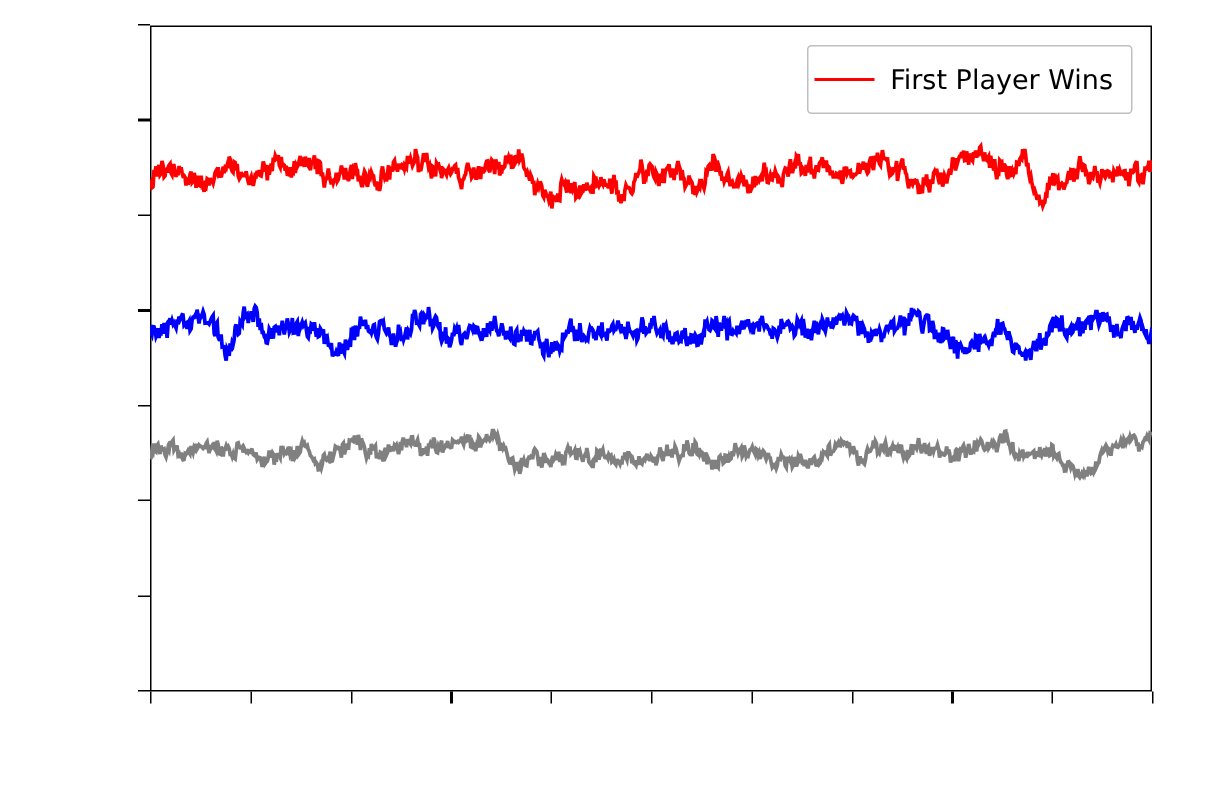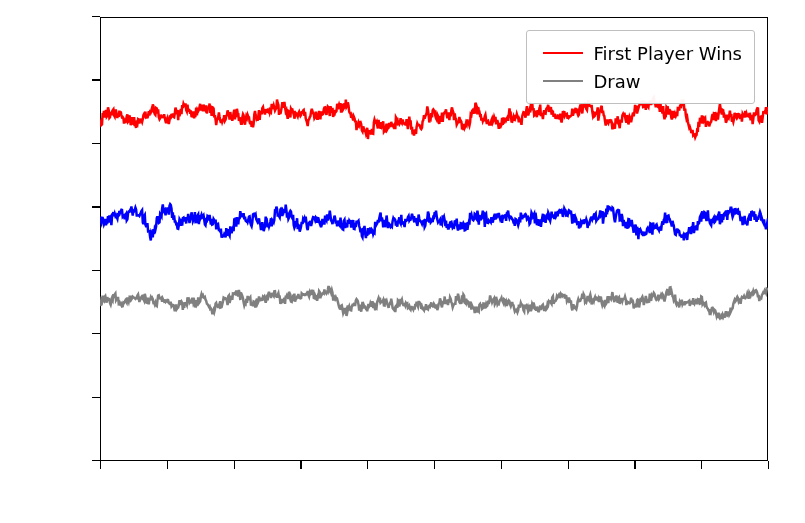--- a/index.html
+++ b/index.html
@@ -62,21 +62,21 @@
     height: 444px;
   }
   
   .legend {
     position: absolute;
     top: 30px;
     right: 50px;
     border: 1px solid #bfbfbf;
     border-radius: 3px;
     background: rgba(255,255,255,0.95);
-    padding: 8px 12px 8px 16px;
+    padding: 8px 12px 8px 4px;
     box-sizing: border-box;
   }
   .legend-row {
     display: flex;
     align-items: center;
     gap: 10px;
     height: 28px;
   }
   .legend-swatch {
     width: 40px;
@@ -111,24 +111,20 @@
     <polyline id="line-red" fill="none" stroke="#ff0000" stroke-width="2.5" points="0.0,107.3 0.7,105.3 1.3,108.1 2.0,107.5 2.7,96.2 3.3,98.3 4.0,93.9 4.7,100.7 5.3,95.5 6.0,93.0 6.7,99.6 7.3,98.7 8.0,90.3 8.7,93.2 9.4,101.0 10.0,100.3 10.7,94.9 11.4,98.2 12.0,94.7 12.7,93.2 13.4,92.3 14.0,98.3 14.7,99.6 15.4,93.4 16.0,93.4 16.7,97.2 17.4,101.0 18.0,96.7 18.7,99.9 19.4,93.6 20.0,97.7 20.7,94.5 21.4,98.1 22.0,100.4 22.7,100.1 23.4,101.2 24.0,106.7 24.7,101.4 25.4,106.0 26.1,103.4 26.7,99.2 27.4,97.4 28.1,104.7 28.7,103.9 29.4,98.3 30.1,101.1 30.7,108.2 31.4,103.9 32.1,100.2 32.7,106.6 33.4,107.0 34.1,100.1 34.7,108.0 35.4,108.0 36.1,110.9 36.7,106.2 37.4,107.3 38.1,102.2 38.7,102.6 39.4,106.6 40.1,101.7 40.7,103.6 41.4,103.3 42.1,105.1 42.8,102.1 43.4,98.1 44.1,96.8 44.8,98.4 45.4,94.5 46.1,101.5 46.8,97.8 47.4,101.2 48.1,98.4 48.8,94.1 49.4,98.5 50.1,94.7 50.8,95.4 51.4,93.2 52.1,95.1 52.8,87.4 53.4,88.9 54.1,95.0 54.8,97.2 55.4,97.9 56.1,90.9 56.8,91.4 57.4,96.5 58.1,92.3 58.8,100.3 59.5,102.3 60.1,101.2 60.8,97.7 61.5,100.0 62.1,100.1 62.8,99.7 63.5,100.1 64.1,97.2 64.8,101.1 65.5,104.3 66.1,106.2 66.8,102.3 67.5,100.6 68.1,103.4 68.8,107.0 69.5,103.4 70.1,99.9 70.8,100.4 71.5,96.9 72.1,100.2 72.8,96.4 73.5,100.0 74.1,100.3 74.8,96.5 75.5,90.6 76.2,93.1 76.8,97.4 77.5,93.0 78.2,103.2 78.8,93.2 79.5,99.4 80.2,95.5 80.8,92.0 81.5,97.1 82.2,88.1 82.8,91.0 83.5,86.8 84.2,88.5 84.8,89.0 85.5,86.4 86.2,93.2 86.8,94.5 87.5,87.6 88.2,94.6 88.8,92.6 89.5,93.2 90.2,96.8 90.8,93.4 91.5,99.2 92.2,99.4 92.9,98.6 93.5,94.5 94.2,101.3 94.9,97.5 95.5,98.0 96.2,90.5 96.9,98.4 97.5,92.9 98.2,94.2 98.9,92.8 99.5,89.9 100.2,86.9 100.9,93.6 101.5,90.6 102.2,88.0 102.9,94.3 103.5,87.5 104.2,90.9 104.9,92.8 105.5,93.7 106.2,88.3 106.9,96.5 107.5,92.1 108.2,90.9 108.9,90.4 109.6,86.5 110.2,95.8 110.9,90.9 111.6,99.0 112.2,90.2 112.9,90.5 113.6,91.4 114.2,100.4 114.9,98.1 115.6,102.7 116.2,108.0 116.9,102.9 117.6,102.3 118.2,100.2 118.9,95.4 119.6,100.0 120.2,103.3 120.9,105.9 121.6,102.5 122.2,105.0 122.9,102.9 123.6,103.0 124.2,98.1 124.9,103.8 125.6,102.6 126.3,98.7 126.9,98.3 127.6,93.4 128.3,96.3 128.9,97.5 129.6,102.6 130.3,95.0 130.9,99.1 131.6,99.8 132.3,103.7 132.9,100.6 133.6,95.9 134.3,92.9 134.9,102.3 135.6,95.6 136.3,96.9 136.9,91.8 137.6,95.6 138.3,96.6 138.9,103.9 139.6,100.2 140.3,103.4 140.9,101.5 141.6,107.9 142.3,100.4 143.0,97.2 143.6,98.4 144.3,105.4 145.0,107.5 145.6,103.3 146.3,99.2 147.0,100.9 147.6,97.8 148.3,99.7 149.0,100.2 149.6,104.8 150.3,107.2 151.0,104.0 151.6,109.8 152.3,104.4 153.0,110.3 153.6,107.2 154.3,97.4 155.0,94.0 155.6,98.1 156.3,101.1 157.0,98.9 157.6,103.9 158.3,99.4 159.0,93.2 159.7,102.8 160.3,95.7 161.0,95.2 161.7,97.4 162.3,91.1 163.0,90.0 163.7,94.5 164.3,94.0 165.0,97.5 165.7,92.1 166.3,94.7 167.0,94.8 167.7,93.4 168.3,94.4 169.0,93.0 169.7,95.8 170.3,93.7 171.0,94.8 171.7,86.9 172.3,91.3 173.0,91.0 173.7,88.4 174.3,90.6 175.0,93.5 175.7,92.0 176.4,90.8 177.0,82.5 177.7,85.9 178.4,87.9 179.0,97.8 179.7,93.4 180.4,97.1 181.0,94.2 181.7,90.1 182.4,85.1 183.0,88.2 183.7,90.8 184.4,84.9 185.0,90.2 185.7,94.6 186.4,93.1 187.0,97.2 187.7,101.9 188.4,94.0 189.0,94.5 189.7,97.8 190.4,100.5 191.0,91.7 191.7,93.0 192.4,92.6 193.1,95.2 193.7,93.8 194.4,101.7 195.1,98.3 195.7,95.9 196.4,96.7 197.1,98.3 197.7,99.6 198.4,96.2 199.1,94.8 199.7,97.1 200.4,99.0 201.1,97.9 201.7,95.4 202.4,95.5 203.1,93.5 203.7,93.0 204.4,98.8 205.1,94.9 205.7,101.3 206.4,103.5 207.1,105.9 207.7,109.1 208.4,103.0 209.1,102.4 209.8,100.1 210.4,99.2 211.1,94.4 211.8,91.7 212.4,94.2 213.1,96.2 213.8,97.4 214.4,101.4 215.1,100.2 215.8,94.7 216.4,99.7 217.1,101.7 217.8,101.7 218.4,97.1 219.1,93.9 219.8,97.1 220.4,102.4 221.1,94.3 221.8,97.3 222.4,97.5 223.1,96.8 223.8,92.4 224.4,90.5 225.1,90.3 225.8,96.0 226.5,97.9 227.1,93.1 227.8,89.6 228.5,90.5 229.1,93.8 229.8,99.0 230.5,89.2 231.1,92.5 231.8,95.7 232.5,90.9 233.1,99.9 233.8,97.8 234.5,97.7 235.1,93.0 235.8,95.0 236.5,94.1 237.1,87.8 237.8,87.7 238.5,89.5 239.1,87.5 239.8,89.6 240.5,86.0 241.1,95.6 241.8,88.3 242.5,88.0 243.2,92.2 243.8,91.1 244.5,86.3 245.2,91.6 245.8,82.6 246.5,89.7 247.2,88.3 247.8,85.4 248.5,88.5 249.2,94.7 249.8,95.9 250.5,96.5 251.2,100.8 251.8,98.5 252.5,100.8 253.2,103.4 253.8,99.6 254.5,101.3 255.2,105.4 255.8,103.5 256.5,113.1 257.2,107.8 257.8,108.6 258.5,105.6 259.2,107.8 259.9,105.0 260.5,104.9 261.2,107.2 261.9,113.4 262.5,114.5 263.2,109.5 263.9,111.7 264.5,113.6 265.2,113.7 265.9,116.6 266.5,114.5 267.2,110.8 267.9,122.0 268.5,116.7 269.2,114.8 269.9,115.6 270.5,113.3 271.2,117.6 271.9,112.0 272.5,116.6 273.2,116.8 273.9,105.2 274.5,102.6 275.2,104.8 275.9,105.8 276.6,104.6 277.2,108.5 277.9,111.4 278.6,102.8 279.2,109.6 279.9,105.9 280.6,111.8 281.2,105.1 281.9,108.6 282.6,106.4 283.2,104.4 283.9,114.9 284.6,113.9 285.2,114.2 285.9,109.8 286.6,106.7 287.2,112.5 287.9,111.2 288.6,110.7 289.2,105.8 289.9,109.2 290.6,109.1 291.2,104.9 291.9,107.3 292.6,108.3 293.3,109.7 293.9,108.1 294.6,107.1 295.3,112.2 295.9,100.4 296.6,101.7 297.3,101.7 297.9,106.4 298.6,105.6 299.3,107.2 299.9,106.0 300.6,101.1 301.3,105.0 301.9,106.1 302.6,102.6 303.3,105.2 303.9,106.4 304.6,106.4 305.3,107.6 305.9,107.6 306.6,102.1 307.3,107.9 307.9,112.1 308.6,105.9 309.3,99.7 310.0,105.8 310.6,103.3 311.3,112.7 312.0,109.9 312.6,117.4 313.3,112.6 314.0,118.5 314.6,115.2 315.3,112.6 316.0,117.0 316.6,109.9 317.3,106.4 318.0,108.0 318.6,107.9 319.3,108.0 320.0,109.2 320.6,111.3 321.3,112.1 322.0,110.7 322.6,104.4 323.3,103.0 324.0,98.3 324.6,101.5 325.3,99.3 326.0,97.8 326.7,95.6 327.3,89.4 328.0,93.2 328.7,98.7 329.3,105.5 330.0,100.1 330.7,101.3 331.3,96.2 332.0,100.3 332.7,93.1 333.3,92.3 334.0,93.2 334.7,94.0 335.3,98.7 336.0,101.2 336.7,102.6 337.3,97.4 338.0,99.0 338.7,101.6 339.3,107.0 340.0,100.0 340.7,99.7 341.3,104.9 342.0,95.5 342.7,105.0 343.4,97.8 344.0,96.2 344.7,95.1 345.4,94.2 346.0,92.5 346.7,97.8 347.4,101.2 348.0,97.2 348.7,95.4 349.4,103.1 350.0,95.9 350.7,99.3 351.4,93.0 352.0,90.4 352.7,93.7 353.4,95.5 354.0,103.2 354.7,96.4 355.4,101.1 356.0,101.9 356.7,107.8 357.4,106.4 358.0,105.3 358.7,104.6 359.4,100.0 360.1,104.2 360.7,103.6 361.4,104.9 362.1,112.4 362.7,110.3 363.4,112.8 364.1,106.9 364.7,110.9 365.4,109.3 366.1,105.9 366.7,107.4 367.4,102.4 368.1,106.6 368.7,106.6 369.4,108.7 370.1,105.3 370.7,97.4 371.4,98.3 372.1,93.8 372.7,93.1 373.4,96.8 374.1,93.7 374.7,96.7 375.4,85.8 376.1,87.4 376.8,89.9 377.4,97.5 378.1,90.1 378.8,92.6 379.4,94.5 380.1,98.6 380.8,98.4 381.4,103.5 382.1,101.0 382.8,104.2 383.4,102.6 384.1,102.9 384.8,99.0 385.4,97.6 386.1,102.4 386.8,107.1 387.4,104.3 388.1,103.8 388.8,106.4 389.4,108.4 390.1,105.0 390.8,108.5 391.4,103.2 392.1,101.4 392.8,104.9 393.5,102.7 394.1,99.9 394.8,102.1 395.5,99.9 396.1,107.3 396.8,103.8 397.5,103.9 398.1,106.5 398.8,111.8 399.5,106.0 400.1,111.2 400.8,109.1 401.5,107.8 402.1,100.8 402.8,107.9 403.5,100.3 404.1,106.5 404.8,102.3 405.5,102.0 406.1,103.3 406.8,101.4 407.5,100.1 408.1,103.9 408.8,97.8 409.5,91.4 410.2,98.1 410.8,97.3 411.5,104.5 412.2,104.7 412.8,102.3 413.5,99.8 414.2,102.7 414.8,103.0 415.5,99.5 416.2,99.9 416.8,96.9 417.5,99.1 418.2,100.6 418.8,105.3 419.5,102.1 420.2,103.5 420.8,104.5 421.5,107.8 422.2,99.5 422.8,97.2 423.5,95.1 424.2,95.4 424.8,97.2 425.5,100.7 426.2,93.8 426.9,89.2 427.5,93.7 428.2,98.4 428.9,95.7 429.5,93.2 430.2,95.3 430.9,87.0 431.5,87.9 432.2,85.8 432.9,93.4 433.5,91.2 434.2,98.6 434.9,97.9 435.5,95.6 436.2,96.6 436.9,100.2 437.5,93.0 438.2,97.9 438.9,94.2 439.5,95.8 440.2,87.5 440.9,99.2 441.5,96.9 442.2,97.2 442.9,102.0 443.6,96.0 444.2,93.2 444.9,96.4 445.6,96.6 446.2,92.1 446.9,90.9 447.6,90.1 448.2,87.9 448.9,95.0 449.6,91.3 450.2,92.0 450.9,90.0 451.6,97.7 452.2,93.9 452.9,94.6 453.6,99.8 454.2,98.0 454.9,97.9 455.6,101.9 456.2,99.2 456.9,101.9 457.6,98.7 458.2,99.1 458.9,98.7 459.6,102.5 460.3,96.7 460.9,102.9 461.6,105.5 462.3,101.2 462.9,94.2 463.6,96.6 464.3,94.1 464.9,98.6 465.6,97.1 466.3,97.1 466.9,96.8 467.6,101.9 468.3,98.3 468.9,100.6 469.6,99.7 470.3,99.5 470.9,98.8 471.6,98.2 472.3,91.6 472.9,98.8 473.6,96.2 474.3,93.9 474.9,94.2 475.6,90.8 476.3,96.2 477.0,91.6 477.6,96.7 478.3,98.5 479.0,97.5 479.6,91.0 480.3,88.4 481.0,88.3 481.6,93.3 482.3,96.4 483.0,89.8 483.6,86.9 484.3,90.4 485.0,84.9 485.6,89.3 486.3,92.1 487.0,93.2 487.6,88.2 488.3,83.1 489.0,87.7 489.6,88.8 490.3,88.8 491.0,89.6 491.6,88.0 492.3,94.7 493.0,99.0 493.7,97.2 494.3,99.3 495.0,98.6 495.7,94.6 496.3,96.4 497.0,95.6 497.7,90.4 498.3,103.6 499.0,98.9 499.7,94.2 500.3,93.3 501.0,90.5 501.7,88.8 502.3,96.1 503.0,93.8 503.7,98.3 504.3,99.1 505.0,104.1 505.7,108.5 506.3,105.6 507.0,102.5 507.7,105.2 508.3,106.2 509.0,103.5 509.7,103.3 510.4,105.9 511.0,102.5 511.7,105.7 512.4,112.3 513.0,107.6 513.7,108.9 514.4,110.9 515.0,110.8 515.7,101.3 516.4,106.4 517.0,104.1 517.7,99.3 518.4,106.7 519.0,107.3 519.7,111.2 520.4,103.7 521.0,103.7 521.7,105.6 522.4,98.4 523.0,97.2 523.7,99.5 524.4,95.6 525.0,99.5 525.7,103.0 526.4,105.8 527.1,98.1 527.7,100.5 528.4,107.4 529.1,104.4 529.7,99.8 530.4,101.5 531.1,105.3 531.7,102.0 532.4,98.3 533.1,95.6 533.7,99.4 534.4,95.1 535.1,87.9 535.7,91.4 536.4,89.2 537.1,96.7 537.7,88.5 538.4,91.3 539.1,88.8 539.7,87.2 540.4,87.2 541.1,84.4 541.7,88.4 542.4,83.4 543.1,90.1 543.8,89.9 544.4,84.0 545.1,87.3 545.8,92.8 546.4,85.4 547.1,87.7 547.8,89.3 548.4,90.2 549.1,84.4 549.8,88.1 550.4,83.4 551.1,88.1 551.8,83.5 552.4,87.2 553.1,81.4 553.8,80.5 554.4,85.2 555.1,86.0 555.8,90.4 556.4,84.6 557.1,89.0 557.8,89.7 558.4,88.4 559.1,87.2 559.8,94.9 560.5,86.8 561.1,92.5 561.8,92.7 562.5,96.6 563.1,89.1 563.8,97.9 564.5,102.4 565.1,98.8 565.8,99.0 566.5,90.0 567.1,90.8 567.8,90.6 568.5,97.5 569.1,93.1 569.8,93.0 570.5,94.1 571.1,99.6 571.8,102.4 572.5,99.4 573.1,93.8 573.8,100.0 574.5,99.7 575.1,96.9 575.8,99.0 576.5,97.1 577.2,99.1 577.8,91.1 578.5,91.3 579.2,93.7 579.8,89.3 580.5,88.0 581.2,88.9 581.8,82.5 582.5,89.1 583.2,82.3 583.8,86.8 584.5,93.9 585.2,91.6 585.8,98.1 586.5,101.9 587.2,100.2 587.8,104.2 588.5,107.7 589.2,110.7 589.8,109.7 590.5,112.0 591.2,115.2 591.8,115.3 592.5,112.8 593.2,118.3 593.9,117.5 594.5,117.4 595.2,120.3 595.9,118.5 596.5,118.0 597.2,112.7 597.9,113.1 598.5,104.9 599.2,109.8 599.9,101.9 600.5,102.0 601.2,106.3 601.9,98.4 602.5,106.7 603.2,98.9 603.9,103.8 604.5,102.7 605.2,101.5 605.9,109.8 606.5,106.8 607.2,105.9 607.9,105.1 608.5,105.8 609.2,109.3 609.9,107.0 610.6,105.2 611.2,104.7 611.9,99.8 612.6,97.1 613.2,103.1 613.9,96.2 614.6,96.5 615.2,96.3 615.9,104.1 616.6,99.6 617.2,95.5 617.9,102.6 618.6,96.8 619.2,91.9 619.9,87.2 620.6,91.3 621.2,95.0 621.9,97.5 622.6,92.9 623.2,93.3 623.9,100.6 624.6,98.3 625.2,99.9 625.9,105.7 626.6,103.9 627.3,97.7 627.9,100.7 628.6,101.5 629.3,98.2 629.9,93.7 630.6,99.3 631.3,97.1 631.9,104.7 632.6,102.9 633.3,105.1 633.9,102.3 634.6,95.8 635.3,98.3 635.9,99.5 636.6,96.3 637.3,100.4 637.9,99.2 638.6,97.1 639.3,97.4 639.9,100.7 640.6,100.4 641.3,99.2 641.9,104.6 642.6,96.9 643.3,98.4 644.0,98.3 644.6,100.5 645.3,93.9 646.0,99.9 646.6,96.7 647.3,98.8 648.0,98.4 648.6,99.1 649.3,96.9 650.0,96.8 650.6,103.3 651.3,99.6 652.0,98.1 652.6,107.1 653.3,102.0 654.0,95.5 654.6,97.5 655.3,97.9 656.0,97.0 656.6,92.8 657.3,91.3 658.0,91.5 658.6,103.4 659.3,104.6 660.0,100.2 660.7,99.7 661.3,101.8 662.0,105.8 662.7,100.3 663.3,95.3 664.0,95.5 664.7,94.5 665.3,95.2 666.0,90.1 666.7,97.5 667.3,90.1 668.0,93.2"></polyline>
     <polyline id="line-blue" fill="none" stroke="#0000ff" stroke-width="2.5" points="0.0,199.8 0.7,204.5 1.3,206.0 2.0,200.8 2.7,200.9 3.3,203.0 4.0,207.3 4.7,205.5 5.3,201.8 6.0,208.3 6.7,205.1 7.3,205.3 8.0,199.2 8.7,205.5 9.4,198.3 10.0,201.1 10.7,199.9 11.4,208.2 12.0,199.8 12.7,197.6 13.4,195.2 14.0,199.3 14.7,196.7 15.4,199.2 16.0,198.2 16.7,200.0 17.4,201.7 18.0,197.5 18.7,197.8 19.4,194.1 20.0,196.0 20.7,194.3 21.4,192.8 22.0,193.0 22.7,199.8 23.4,199.0 24.0,198.5 24.7,202.2 25.4,198.2 26.1,196.9 26.7,203.4 27.4,202.3 28.1,195.9 28.7,194.5 29.4,194.6 30.1,193.2 30.7,195.2 31.4,189.4 32.1,194.1 32.7,198.7 33.4,193.7 34.1,194.2 34.7,192.9 35.4,190.6 36.1,192.6 36.7,198.4 37.4,198.3 38.1,198.4 38.7,198.2 39.4,199.0 40.1,197.3 40.7,195.9 41.4,194.2 42.1,193.2 42.8,205.4 43.4,207.1 44.1,199.1 44.8,197.9 45.4,207.7 46.1,209.4 46.8,209.5 47.4,206.0 48.1,214.1 48.8,213.8 49.4,214.1 50.1,220.1 50.8,223.4 51.4,215.5 52.1,217.0 52.8,220.3 53.4,212.0 54.1,217.2 54.8,211.5 55.4,212.8 56.1,209.5 56.8,201.0 57.4,199.3 58.1,203.5 58.8,205.9 59.5,205.3 60.1,197.2 60.8,198.4 61.5,199.6 62.1,191.6 62.8,187.4 63.5,193.9 64.1,192.9 64.8,192.3 65.5,198.3 66.1,195.0 66.8,194.2 67.5,190.6 68.1,192.6 68.8,197.6 69.5,188.7 70.1,187.2 70.8,188.1 71.5,191.7 72.1,200.9 72.8,195.3 73.5,203.0 74.1,198.3 74.8,204.6 75.5,204.6 76.2,207.2 76.8,207.0 77.5,211.6 78.2,211.8 78.8,208.6 79.5,202.2 80.2,203.5 80.8,208.9 81.5,201.8 82.2,208.7 82.8,201.2 83.5,200.7 84.2,204.5 84.8,202.3 85.5,200.1 86.2,206.5 86.8,200.4 87.5,202.2 88.2,196.8 88.8,201.3 89.5,206.0 90.2,202.2 90.8,201.3 91.5,195.3 92.2,198.9 92.9,204.4 93.5,203.0 94.2,202.4 94.9,195.0 95.5,204.7 96.2,204.3 96.9,205.9 97.5,198.6 98.2,197.4 98.9,207.1 99.5,198.1 100.2,201.6 100.9,199.4 101.5,197.7 102.2,200.1 102.9,199.0 103.5,198.2 104.2,202.5 104.9,207.4 105.5,208.2 106.2,202.9 106.9,203.5 107.5,199.0 108.2,199.6 108.9,203.5 109.6,197.8 110.2,202.9 110.9,207.5 111.6,201.8 112.2,207.5 112.9,207.1 113.6,202.0 114.2,203.0 114.9,204.6 115.6,202.6 116.2,212.3 116.9,205.8 117.6,209.1 118.2,208.1 118.9,213.1 119.6,213.2 120.2,214.3 120.9,211.7 121.6,220.6 122.2,218.6 122.9,219.4 123.6,219.1 124.2,217.2 124.9,218.6 125.6,220.3 126.3,211.2 126.9,218.8 127.6,215.5 128.3,212.2 128.9,217.1 129.6,218.6 130.3,209.4 130.9,212.2 131.6,216.2 132.3,212.5 132.9,210.9 133.6,214.3 134.3,201.4 134.9,203.8 135.6,200.7 136.3,209.7 136.9,200.1 137.6,204.3 138.3,207.3 138.9,200.4 139.6,202.2 140.3,194.1 140.9,197.6 141.6,200.2 142.3,196.6 143.0,199.7 143.6,196.2 144.3,202.4 145.0,199.6 145.6,203.7 146.3,204.3 147.0,203.8 147.6,205.2 148.3,202.5 149.0,199.7 149.6,199.4 150.3,205.4 151.0,208.0 151.6,209.2 152.3,205.3 153.0,197.4 153.6,196.9 154.3,196.7 155.0,198.4 155.6,197.4 156.3,202.5 157.0,204.0 157.6,205.2 158.3,203.8 159.0,201.3 159.7,206.6 160.3,207.7 161.0,213.0 161.7,209.2 162.3,205.3 163.0,209.5 163.7,214.1 164.3,211.6 165.0,209.4 165.7,199.5 166.3,206.4 167.0,204.8 167.7,210.4 168.3,206.9 169.0,209.7 169.7,207.4 170.3,205.0 171.0,201.3 171.7,209.3 172.3,203.1 173.0,204.1 173.7,205.4 174.3,203.0 175.0,193.7 175.7,193.9 176.4,189.7 177.0,191.8 177.7,198.3 178.4,198.1 179.0,199.1 179.7,200.4 180.4,192.5 181.0,191.7 181.7,193.0 182.4,199.2 183.0,193.5 183.7,194.7 184.4,192.2 185.0,195.8 185.7,187.7 186.4,193.2 187.0,200.6 187.7,195.7 188.4,202.0 189.0,200.7 189.7,195.3 190.4,193.8 191.0,194.6 191.7,199.9 192.4,201.3 193.1,197.7 193.7,208.0 194.4,210.8 195.1,209.1 195.7,204.1 196.4,207.4 197.1,201.2 197.7,212.1 198.4,208.1 199.1,208.9 199.7,214.5 200.4,212.5 201.1,209.3 201.7,204.8 202.4,207.2 203.1,202.1 203.7,203.4 204.4,201.5 205.1,205.4 205.7,199.6 206.4,205.5 207.1,211.2 207.7,213.0 208.4,207.7 209.1,205.8 209.8,205.1 210.4,206.3 211.1,209.0 211.8,206.1 212.4,202.3 213.1,200.1 213.8,200.4 214.4,201.1 215.1,203.1 215.8,200.4 216.4,201.2 217.1,205.8 217.8,201.1 218.4,201.3 219.1,204.6 219.8,206.6 220.4,204.0 221.1,210.1 221.8,207.6 222.4,201.8 223.1,207.0 223.8,204.3 224.4,207.6 225.1,198.5 225.8,202.0 226.5,203.4 227.1,197.3 227.8,203.3 228.5,201.2 229.1,199.2 229.8,193.6 230.5,198.8 231.1,203.5 231.8,204.5 232.5,207.1 233.1,203.6 233.8,202.6 234.5,198.6 235.1,200.7 235.8,206.7 236.5,204.0 237.1,209.3 237.8,203.7 238.5,206.1 239.1,207.6 239.8,208.6 240.5,200.7 241.1,206.4 241.8,207.7 242.5,212.2 243.2,212.6 243.8,204.0 244.5,202.8 245.2,211.1 245.8,207.7 246.5,207.1 247.2,210.5 247.8,202.9 248.5,206.8 249.2,203.6 249.8,204.8 250.5,203.0 251.2,210.7 251.8,205.7 252.5,205.9 253.2,203.0 253.8,211.9 254.5,212.1 255.2,205.9 255.8,210.0 256.5,204.8 257.2,204.8 257.8,204.5 258.5,203.7 259.2,209.0 259.9,211.5 260.5,215.2 261.2,211.3 261.9,219.1 262.5,220.3 263.2,211.9 263.9,211.9 264.5,208.9 265.2,216.7 265.9,221.1 266.5,216.2 267.2,218.9 267.9,211.1 268.5,217.6 269.2,213.4 269.9,211.6 270.5,211.7 271.2,216.6 271.9,212.7 272.5,213.6 273.2,217.3 273.9,215.3 274.5,215.9 275.2,204.8 275.9,208.7 276.6,207.4 277.2,206.5 277.9,202.9 278.6,205.5 279.2,201.8 279.9,198.3 280.6,195.5 281.2,204.2 281.9,200.5 282.6,203.7 283.2,210.4 283.9,202.8 284.6,209.0 285.2,209.1 285.9,206.7 286.6,198.5 287.2,204.1 287.9,211.0 288.6,208.1 289.2,206.9 289.9,207.8 290.6,209.8 291.2,209.0 291.9,209.8 292.6,204.2 293.3,201.3 293.9,202.6 294.6,202.0 295.3,203.1 295.9,208.6 296.6,206.0 297.3,209.7 297.9,204.7 298.6,203.5 299.3,200.4 299.9,205.2 300.6,206.6 301.3,197.9 301.9,206.5 302.6,205.8 303.3,205.5 303.9,206.7 304.6,210.1 305.3,203.0 305.9,203.0 306.6,203.6 307.3,202.9 307.9,200.1 308.6,198.9 309.3,203.5 310.0,202.3 310.6,202.5 311.3,200.4 312.0,196.7 312.6,199.3 313.3,201.7 314.0,199.1 314.6,205.2 315.3,201.0 316.0,203.5 316.6,201.1 317.3,209.0 318.0,205.2 318.6,197.5 319.3,201.8 320.0,203.9 320.6,204.2 321.3,205.3 322.0,206.9 322.6,204.6 323.3,204.1 324.0,203.6 324.6,210.1 325.3,208.6 326.0,202.2 326.7,204.5 327.3,201.3 328.0,194.7 328.7,197.0 329.3,205.6 330.0,200.6 330.7,205.3 331.3,204.5 332.0,203.2 332.7,205.1 333.3,200.1 334.0,200.5 334.7,195.2 335.3,199.9 336.0,193.6 336.7,199.1 337.3,202.5 338.0,205.2 338.7,204.0 339.3,204.0 340.0,202.7 340.7,208.4 341.3,205.7 342.0,207.0 342.7,198.3 343.4,201.1 344.0,199.7 344.7,203.5 345.4,209.1 346.0,203.5 346.7,211.0 347.4,207.3 348.0,211.4 348.7,211.4 349.4,208.5 350.0,210.5 350.7,205.2 351.4,204.8 352.0,207.4 352.7,211.0 353.4,210.2 354.0,210.5 354.7,204.4 355.4,204.2 356.0,209.0 356.7,201.7 357.4,210.9 358.0,213.6 358.7,208.5 359.4,208.4 360.1,212.6 360.7,206.2 361.4,206.4 362.1,212.0 362.7,208.0 363.4,206.0 364.1,207.3 364.7,213.3 365.4,213.1 366.1,206.9 366.7,206.6 367.4,212.7 368.1,208.4 368.7,205.7 369.4,207.7 370.1,195.9 370.7,199.2 371.4,197.4 372.1,201.0 372.7,202.7 373.4,203.3 374.1,201.6 374.7,196.7 375.4,197.3 376.1,201.5 376.8,202.5 377.4,193.7 378.1,198.7 378.8,207.6 379.4,198.1 380.1,200.6 380.8,203.4 381.4,200.0 382.1,198.6 382.8,193.7 383.4,199.1 384.1,198.0 384.8,209.9 385.4,197.7 386.1,196.7 386.8,203.6 387.4,205.7 388.1,205.9 388.8,203.6 389.4,204.6 390.1,204.0 390.8,205.1 391.4,200.1 392.1,203.3 392.8,205.6 393.5,201.3 394.1,199.0 394.8,196.8 395.5,201.6 396.1,201.5 396.8,200.0 397.5,196.4 398.1,200.6 398.8,195.9 399.5,200.0 400.1,202.1 400.8,200.0 401.5,199.5 402.1,205.9 402.8,199.7 403.5,200.4 404.1,199.2 404.8,199.5 405.5,197.3 406.1,204.0 406.8,196.3 407.5,195.8 408.1,193.7 408.8,198.7 409.5,201.3 410.2,199.5 410.8,199.6 411.5,200.5 412.2,202.4 412.8,202.7 413.5,205.5 414.2,205.5 414.8,208.8 415.5,201.9 416.2,202.4 416.8,203.3 417.5,205.9 418.2,208.3 418.8,206.1 419.5,200.2 420.2,205.5 420.8,195.7 421.5,198.3 422.2,202.3 422.8,199.4 423.5,199.8 424.2,199.5 424.8,197.6 425.5,197.1 426.2,198.4 426.9,202.4 427.5,201.7 428.2,200.4 428.9,201.8 429.5,207.0 430.2,206.0 430.9,200.9 431.5,195.6 432.2,197.1 432.9,199.6 433.5,198.3 434.2,196.8 434.9,206.5 435.5,195.7 436.2,200.8 436.9,208.1 437.5,205.5 438.2,202.1 438.9,208.8 439.5,204.1 440.2,203.7 440.9,209.8 441.5,205.0 442.2,201.0 442.9,196.8 443.6,205.0 444.2,197.5 444.9,202.8 445.6,205.8 446.2,200.9 446.9,198.8 447.6,200.0 448.2,195.6 448.9,197.4 449.6,202.5 450.2,204.0 450.9,200.1 451.6,194.6 452.2,199.1 452.9,199.6 453.6,197.3 454.2,202.0 454.9,199.4 455.6,194.6 456.2,198.7 456.9,197.0 457.6,199.4 458.2,195.3 458.9,194.1 459.6,196.4 460.3,192.1 460.9,194.4 461.6,193.4 462.3,196.3 462.9,199.9 463.6,197.1 464.3,191.4 464.9,192.7 465.6,193.4 466.3,198.6 466.9,198.4 467.6,198.8 468.3,194.6 468.9,193.3 469.6,194.0 470.3,196.9 470.9,193.6 471.6,198.6 472.3,206.7 472.9,202.3 473.6,197.2 474.3,200.0 474.9,205.6 475.6,200.5 476.3,202.3 477.0,206.4 477.6,205.9 478.3,204.1 479.0,211.5 479.6,208.2 480.3,210.6 481.0,204.9 481.6,206.2 482.3,203.9 483.0,203.6 483.6,205.9 484.3,205.9 485.0,202.2 485.6,205.4 486.3,202.3 487.0,204.6 487.6,211.0 488.3,205.7 489.0,208.4 489.6,205.6 490.3,202.6 491.0,200.6 491.6,200.5 492.3,202.6 493.0,200.6 493.7,202.6 494.3,197.5 495.0,197.6 495.7,196.5 496.3,203.9 497.0,202.7 497.7,202.2 498.3,201.8 499.0,200.0 499.7,197.4 500.3,193.4 501.0,198.0 501.7,196.5 502.3,194.1 503.0,206.6 503.7,200.4 504.3,197.3 505.0,198.3 505.7,200.0 506.3,191.7 507.0,197.3 507.7,188.3 508.3,192.9 509.0,191.4 509.7,190.5 510.4,191.4 511.0,191.7 511.7,194.2 512.4,190.6 513.0,191.2 513.7,197.0 514.4,202.6 515.0,205.3 515.7,200.4 516.4,196.5 517.0,193.9 517.7,193.1 518.4,193.1 519.0,193.4 519.7,203.3 520.4,202.9 521.0,203.4 521.7,197.0 522.4,200.3 523.0,209.1 523.7,202.8 524.4,208.8 525.0,206.8 525.7,211.1 526.4,204.8 527.1,211.7 527.7,209.6 528.4,202.1 529.1,202.3 529.7,208.4 530.4,207.4 531.1,208.0 531.7,202.9 532.4,208.0 533.1,211.7 533.7,215.7 534.4,208.7 535.1,208.5 535.7,208.6 536.4,218.5 537.1,209.9 537.7,212.1 538.4,222.1 539.1,211.0 539.7,214.0 540.4,212.5 541.1,214.2 541.7,216.4 542.4,216.0 543.1,218.9 543.8,215.6 544.4,215.7 545.1,217.5 545.8,217.1 546.4,216.6 547.1,211.6 547.8,210.6 548.4,212.0 549.1,213.7 549.8,215.8 550.4,206.6 551.1,207.1 551.8,210.8 552.4,217.6 553.1,205.5 553.8,209.7 554.4,210.8 555.1,209.9 555.8,208.7 556.4,211.7 557.1,209.3 557.8,211.9 558.4,211.9 559.1,213.5 559.8,210.8 560.5,210.1 561.1,213.7 561.8,207.2 562.5,204.3 563.1,207.8 563.8,202.7 564.5,201.7 565.1,195.7 565.8,204.6 566.5,204.3 567.1,206.0 567.8,198.9 568.5,198.6 569.1,201.3 569.8,202.3 570.5,205.3 571.1,206.1 571.8,209.5 572.5,203.9 573.1,206.3 573.8,208.7 574.5,213.8 575.1,217.4 575.8,217.9 576.5,213.5 577.2,211.6 577.8,216.0 578.5,213.5 579.2,214.2 579.8,218.1 580.5,218.2 581.2,219.4 581.8,219.0 582.5,219.6 583.2,218.2 583.8,223.4 584.5,217.1 585.2,217.6 585.8,217.1 586.5,219.9 587.2,222.9 587.8,216.1 588.5,214.7 589.2,210.3 589.8,212.8 590.5,216.1 591.2,216.1 591.8,209.0 592.5,210.6 593.2,205.1 593.9,216.1 594.5,213.1 595.2,210.3 595.9,209.4 596.5,209.1 597.2,213.4 597.9,204.1 598.5,206.8 599.2,205.8 599.9,200.2 600.5,198.8 601.2,204.6 601.9,196.9 602.5,194.3 603.2,199.3 603.9,201.5 604.5,195.2 605.2,195.8 605.9,199.6 606.5,204.0 607.2,199.3 607.9,193.3 608.5,202.5 609.2,202.6 609.9,206.0 610.6,207.3 611.2,208.3 611.9,202.0 612.6,206.1 613.2,202.0 613.9,200.6 614.6,205.2 615.2,204.5 615.9,200.6 616.6,201.4 617.2,200.1 617.9,203.1 618.6,197.4 619.2,194.6 619.9,207.1 620.6,204.2 621.2,197.2 621.9,205.3 622.6,197.2 623.2,202.9 623.9,197.1 624.6,196.2 625.2,199.2 625.9,194.5 626.6,194.3 627.3,203.0 627.9,193.2 628.6,196.0 629.3,194.6 629.9,194.6 630.6,190.8 631.3,190.8 631.9,196.6 632.6,200.0 633.3,198.1 633.9,191.7 634.6,197.6 635.3,191.1 635.9,193.8 636.6,197.1 637.3,192.8 637.9,192.5 638.6,197.9 639.3,194.0 639.9,198.7 640.6,204.2 641.3,201.3 641.9,199.8 642.6,208.1 643.3,200.2 644.0,204.5 644.6,199.0 645.3,205.9 646.0,205.6 646.6,206.2 647.3,208.4 648.0,202.4 648.6,200.7 649.3,203.1 650.0,196.4 650.6,203.8 651.3,194.9 652.0,194.7 652.6,196.4 653.3,199.6 654.0,194.3 654.6,202.9 655.3,197.1 656.0,201.5 656.6,204.9 657.3,199.9 658.0,202.8 658.6,199.6 659.3,197.6 660.0,194.8 660.7,196.8 661.3,203.6 662.0,201.8 662.7,204.3 663.3,205.6 664.0,202.4 664.7,208.6 665.3,208.9 666.0,212.2 666.7,208.6 667.3,205.5 668.0,201.4"></polyline>
     <polyline id="line-gray" fill="none" stroke="#808080" stroke-width="2.5" points="0.0,288.1 0.7,288.0 1.3,283.2 2.0,284.6 2.7,278.6 3.3,283.7 4.0,284.3 4.7,279.8 5.3,279.0 6.0,282.7 6.7,285.7 7.3,280.1 8.0,282.4 8.7,282.9 9.4,282.4 10.0,286.2 10.7,287.8 11.4,284.8 12.0,281.7 12.7,283.2 13.4,277.1 14.0,279.0 14.7,277.5 15.4,276.5 16.0,283.1 16.7,281.8 17.4,281.7 18.0,279.9 18.7,286.3 19.4,285.5 20.0,288.4 20.7,284.8 21.4,288.3 22.0,289.5 22.7,289.3 23.4,285.5 24.0,285.9 24.7,284.7 25.4,283.3 26.1,284.7 26.7,285.7 27.4,280.4 28.1,283.0 28.7,284.8 29.4,281.2 30.1,282.4 30.7,278.8 31.4,282.3 32.1,281.1 32.7,279.7 33.4,280.4 34.1,280.6 34.7,281.2 35.4,281.9 36.1,281.0 36.7,281.2 37.4,278.6 38.1,277.5 38.7,281.0 39.4,285.1 40.1,279.6 40.7,281.7 41.4,280.3 42.1,281.1 42.8,277.7 43.4,282.1 44.1,283.6 44.8,276.8 45.4,279.3 46.1,285.5 46.8,285.8 47.4,280.8 48.1,282.6 48.8,287.4 49.4,282.4 50.1,282.3 50.8,280.1 51.4,281.5 52.1,280.6 52.8,282.1 53.4,285.8 54.1,285.6 54.8,287.6 55.4,285.7 56.1,288.3 56.8,288.9 57.4,283.8 58.1,278.6 58.8,278.3 59.5,280.9 60.1,281.6 60.8,281.6 61.5,280.8 62.1,284.7 62.8,281.9 63.5,283.5 64.1,284.5 64.8,283.8 65.5,284.9 66.1,283.8 66.8,284.2 67.5,282.9 68.1,283.0 68.8,286.0 69.5,286.6 70.1,285.5 70.8,285.6 71.5,289.4 72.1,288.6 72.8,287.9 73.5,288.2 74.1,290.8 74.8,294.2 75.5,290.3 76.2,287.5 76.8,292.1 77.5,291.1 78.2,290.5 78.8,288.2 79.5,283.3 80.2,287.9 80.8,286.2 81.5,284.6 82.2,285.8 82.8,292.8 83.5,287.5 84.2,290.9 84.8,285.1 85.5,286.9 86.2,286.8 86.8,288.1 87.5,280.3 88.2,282.6 88.8,282.1 89.5,285.6 90.2,284.5 90.8,285.1 91.5,283.2 92.2,284.4 92.9,280.7 93.5,285.9 94.2,284.4 94.9,290.4 95.5,287.4 96.2,283.1 96.9,287.9 97.5,286.9 98.2,280.3 98.9,286.2 99.5,285.4 100.2,284.3 100.9,279.2 101.5,277.0 102.2,279.1 102.9,278.2 103.5,280.5 104.2,280.9 104.9,280.1 105.5,282.5 106.2,284.0 106.9,286.8 107.5,287.2 108.2,288.3 108.9,289.8 109.6,289.2 110.2,292.0 110.9,291.4 111.6,292.6 112.2,296.2 112.9,296.1 113.6,293.3 114.2,295.2 114.9,292.5 115.6,286.6 116.2,285.9 116.9,288.8 117.6,289.6 118.2,288.8 118.9,289.7 119.6,286.6 120.2,284.2 120.9,290.5 121.6,290.2 122.2,287.6 122.9,284.7 123.6,280.5 124.2,280.9 124.9,281.8 125.6,281.3 126.3,281.7 126.9,284.1 127.6,288.1 128.3,279.3 128.9,278.5 129.6,285.9 130.3,283.0 130.9,282.1 131.6,278.8 132.3,282.8 132.9,276.5 133.6,276.8 134.3,276.2 134.9,276.9 135.6,277.3 136.3,273.4 136.9,276.1 137.6,276.5 138.3,279.4 138.9,272.9 139.6,276.4 140.3,283.0 140.9,275.3 141.6,277.3 142.3,279.0 143.0,281.3 143.6,285.3 144.3,288.5 145.0,286.4 145.6,287.0 146.3,281.8 147.0,286.0 147.6,278.9 148.3,282.5 149.0,282.3 149.6,281.2 150.3,280.2 151.0,288.6 151.6,286.1 152.3,286.1 153.0,289.1 153.6,284.5 154.3,284.9 155.0,289.1 155.6,290.5 156.3,283.5 157.0,281.6 157.6,286.4 158.3,284.8 159.0,279.4 159.7,284.2 160.3,281.6 161.0,282.0 161.7,281.6 162.3,283.8 163.0,279.7 163.7,280.5 164.3,279.6 165.0,282.6 165.7,285.7 166.3,283.3 167.0,277.7 167.7,283.3 168.3,276.8 169.0,274.8 169.7,279.4 170.3,277.1 171.0,281.1 171.7,275.8 172.3,277.5 173.0,278.1 173.7,279.1 174.3,274.3 175.0,274.2 175.7,279.9 176.4,277.1 177.0,280.8 177.7,277.7 178.4,276.1 179.0,279.7 179.7,279.6 180.4,286.8 181.0,285.3 181.7,282.0 182.4,284.9 183.0,284.5 183.7,283.8 184.4,280.8 185.0,286.8 185.7,279.8 186.4,279.8 187.0,278.2 187.7,279.4 188.4,281.8 189.0,274.8 189.7,276.4 190.4,282.8 191.0,284.6 191.7,284.9 192.4,280.1 193.1,281.4 193.7,279.4 194.4,276.7 195.1,284.7 195.7,282.5 196.4,281.7 197.1,279.9 197.7,280.2 198.4,277.0 199.1,280.5 199.7,280.9 200.4,281.4 201.1,281.1 201.7,276.3 202.4,277.0 203.1,277.8 203.7,277.5 204.4,277.9 205.1,277.3 205.7,277.8 206.4,276.9 207.1,277.2 207.7,274.1 208.4,277.8 209.1,279.5 209.8,275.7 210.4,277.4 211.1,276.8 211.8,272.6 212.4,277.8 213.1,272.9 213.8,280.9 214.4,281.2 215.1,278.3 215.8,280.1 216.4,278.1 217.1,283.8 217.8,280.0 218.4,281.4 219.1,274.1 219.8,275.1 220.4,281.3 221.1,277.0 221.8,277.7 222.4,276.7 223.1,275.9 223.8,276.5 224.4,272.5 225.1,275.9 225.8,275.4 226.5,276.6 227.1,275.6 227.8,273.0 228.5,269.0 229.1,273.6 229.8,271.9 230.5,273.5 231.1,275.6 231.8,273.0 232.5,275.7 233.1,282.4 233.8,282.3 234.5,280.6 235.1,282.0 235.8,280.2 236.5,282.1 237.1,281.8 237.8,284.6 238.5,287.6 239.1,290.1 239.8,291.7 240.5,291.8 241.1,288.7 241.8,288.3 242.5,292.2 243.2,296.3 243.8,294.7 244.5,291.1 245.2,294.1 245.8,293.0 246.5,298.9 247.2,296.1 247.8,288.3 248.5,291.5 249.2,289.5 249.8,292.0 250.5,293.3 251.2,293.5 251.8,289.3 252.5,287.9 253.2,288.2 253.8,287.3 254.5,288.0 255.2,288.0 255.8,283.6 256.5,282.2 257.2,283.1 257.8,283.9 258.5,287.7 259.2,293.7 259.9,287.6 260.5,292.6 261.2,294.6 261.9,290.2 262.5,285.0 263.2,291.6 263.9,288.4 264.5,290.0 265.2,289.8 265.9,291.6 266.5,291.3 267.2,294.3 267.9,289.5 268.5,287.0 269.2,289.6 269.9,288.6 270.5,286.0 271.2,287.6 271.9,289.5 272.5,284.1 273.2,291.0 273.9,285.8 274.5,289.3 275.2,293.2 275.9,289.2 276.6,290.3 277.2,284.7 277.9,282.9 278.6,280.9 279.2,282.7 279.9,280.7 280.6,285.7 281.2,285.0 281.9,284.9 282.6,284.3 283.2,283.0 283.9,288.4 284.6,288.5 285.2,281.7 285.9,285.2 286.6,283.8 287.2,286.3 287.9,288.6 288.6,290.8 289.2,287.7 289.9,286.3 290.6,288.0 291.2,281.7 291.9,285.4 292.6,291.0 293.3,292.0 293.9,292.8 294.6,291.5 295.3,295.0 295.9,289.7 296.6,288.4 297.3,291.0 297.9,283.1 298.6,283.8 299.3,289.4 299.9,286.8 300.6,282.0 301.3,284.0 301.9,282.6 302.6,286.5 303.3,288.1 303.9,288.2 304.6,287.3 305.3,288.8 305.9,285.9 306.6,287.0 307.3,286.5 307.9,291.0 308.6,290.4 309.3,289.0 310.0,291.9 310.6,292.7 311.3,289.1 312.0,291.3 312.6,291.1 313.3,292.5 314.0,289.6 314.6,292.6 315.3,287.0 316.0,289.2 316.6,284.6 317.3,287.9 318.0,289.6 318.6,284.9 319.3,284.9 320.0,286.1 320.6,286.7 321.3,291.9 322.0,289.9 322.6,292.0 323.3,292.3 324.0,293.3 324.6,289.8 325.3,293.0 326.0,287.2 326.7,290.5 327.3,291.8 328.0,292.4 328.7,289.4 329.3,288.8 330.0,289.7 330.7,287.4 331.3,285.5 332.0,289.8 332.7,286.6 333.3,290.5 334.0,287.0 334.7,288.2 335.3,290.4 336.0,290.6 336.7,287.4 337.3,293.2 338.0,290.7 338.7,286.8 339.3,286.4 340.0,281.4 340.7,283.8 341.3,288.0 342.0,290.3 342.7,285.5 343.4,286.0 344.0,285.3 344.7,279.5 345.4,287.0 346.0,283.6 346.7,283.7 347.4,284.8 348.0,288.0 348.7,282.1 349.4,285.5 350.0,280.4 350.7,282.0 351.4,285.0 352.0,287.0 352.7,290.4 353.4,288.4 354.0,287.4 354.7,286.5 355.4,286.6 356.0,279.1 356.7,282.8 357.4,282.0 358.0,276.7 358.7,279.7 359.4,285.0 360.1,286.0 360.7,286.1 361.4,286.0 362.1,278.4 362.7,285.3 363.4,277.6 364.1,278.7 364.7,285.7 365.4,286.3 366.1,281.6 366.7,285.7 367.4,284.1 368.1,284.7 368.7,287.8 369.4,290.5 370.1,284.7 370.7,286.7 371.4,292.5 372.1,288.5 372.7,289.9 373.4,290.8 374.1,291.1 374.7,296.0 375.4,290.7 376.1,290.8 376.8,295.6 377.4,289.6 378.1,293.6 378.8,294.5 379.4,287.7 380.1,286.9 380.8,289.6 381.4,287.1 382.1,291.9 382.8,291.2 383.4,286.5 384.1,286.6 384.8,290.4 385.4,290.4 386.1,287.3 386.8,289.3 387.4,288.7 388.1,283.8 388.8,287.0 389.4,284.2 390.1,278.5 390.8,281.4 391.4,282.2 392.1,285.3 392.8,283.5 393.5,282.4 394.1,281.4 394.8,287.4 395.5,286.0 396.1,279.9 396.8,282.7 397.5,287.4 398.1,286.3 398.8,286.9 399.5,284.2 400.1,282.7 400.8,282.5 401.5,280.9 402.1,283.3 402.8,284.5 403.5,286.1 404.1,282.2 404.8,282.8 405.5,286.5 406.1,284.9 406.8,289.1 407.5,282.9 408.1,285.3 408.8,283.5 409.5,284.4 410.2,287.6 410.8,289.3 411.5,287.3 412.2,285.0 412.8,288.0 413.5,288.3 414.2,291.9 414.8,294.4 415.5,293.2 416.2,294.0 416.8,293.0 417.5,295.3 418.2,293.3 418.8,288.8 419.5,288.8 420.2,289.2 420.8,285.9 421.5,287.7 422.2,287.7 422.8,288.8 423.5,293.4 424.2,294.6 424.8,287.5 425.5,289.9 426.2,288.8 426.9,290.5 427.5,289.4 428.2,294.5 428.9,293.2 429.5,287.8 430.2,289.7 430.9,294.0 431.5,292.3 432.2,286.9 432.9,288.5 433.5,285.6 434.2,288.1 434.9,291.5 435.5,291.3 436.2,293.7 436.9,289.6 437.5,292.8 438.2,294.3 438.9,294.3 439.5,291.0 440.2,288.7 440.9,292.9 441.5,290.2 442.2,288.5 442.9,287.7 443.6,290.7 444.2,294.0 444.9,290.9 445.6,290.2 446.2,292.4 446.9,291.5 447.6,286.7 448.2,287.8 448.9,284.2 449.6,285.0 450.2,284.6 450.9,285.8 451.6,286.9 452.2,280.4 452.9,279.3 453.6,286.7 454.2,285.3 454.9,284.0 455.6,283.9 456.2,282.7 456.9,279.1 457.6,280.4 458.2,279.2 458.9,277.9 459.6,280.1 460.3,280.2 460.9,276.8 461.6,277.9 462.3,279.0 462.9,277.9 463.6,278.4 464.3,278.2 464.9,281.6 465.6,278.8 466.3,279.1 466.9,284.3 467.6,282.9 468.3,283.8 468.9,280.6 469.6,282.8 470.3,285.7 470.9,283.3 471.6,290.2 472.3,293.4 472.9,288.2 473.6,288.2 474.3,291.9 474.9,288.7 475.6,291.5 476.3,292.3 477.0,289.4 477.6,284.6 478.3,282.2 479.0,284.3 479.6,284.0 480.3,283.7 481.0,281.9 481.6,281.1 482.3,276.7 483.0,281.8 483.6,277.1 484.3,278.5 485.0,285.1 485.6,284.1 486.3,285.2 487.0,282.8 487.6,278.9 488.3,282.1 489.0,283.2 489.6,279.8 490.3,277.6 491.0,281.1 491.6,287.4 492.3,284.7 493.0,283.3 493.7,284.7 494.3,281.8 495.0,280.1 495.7,283.4 496.3,280.6 497.0,281.1 497.7,282.3 498.3,281.1 499.0,285.0 499.7,282.7 500.3,280.4 501.0,280.5 501.7,286.0 502.3,288.3 503.0,286.1 503.7,287.6 504.3,288.7 505.0,282.9 505.7,287.5 506.3,286.6 507.0,283.8 507.7,279.1 508.3,286.2 509.0,279.5 509.7,281.3 510.4,281.2 511.0,282.2 511.7,278.9 512.4,275.1 513.0,279.5 513.7,282.6 514.4,285.2 515.0,279.3 515.7,283.9 516.4,278.4 517.0,283.3 517.7,285.5 518.4,281.0 519.0,280.3 519.7,286.8 520.4,284.9 521.0,283.8 521.7,281.1 522.4,284.0 523.0,281.9 523.7,281.9 524.4,281.6 525.0,279.6 525.7,282.3 526.4,288.1 527.1,284.9 527.7,285.9 528.4,285.4 529.1,286.2 529.7,286.4 530.4,285.5 531.1,280.6 531.7,285.8 532.4,282.7 533.1,285.2 533.7,291.3 534.4,288.8 535.1,288.1 535.7,287.6 536.4,290.5 537.1,283.3 537.7,282.5 538.4,282.9 539.1,290.5 539.7,286.8 540.4,282.6 541.1,283.1 541.7,281.1 542.4,279.8 543.1,282.4 543.8,288.1 544.4,285.4 545.1,283.1 545.8,279.0 546.4,281.7 547.1,285.1 547.8,285.0 548.4,283.8 549.1,284.2 549.8,276.6 550.4,282.1 551.1,283.9 551.8,278.4 552.4,279.5 553.1,278.2 553.8,275.9 554.4,276.8 555.1,279.3 555.8,282.0 556.4,283.0 557.1,282.5 557.8,280.6 558.4,277.7 559.1,281.9 559.8,280.7 560.5,280.3 561.1,278.1 561.8,279.7 562.5,277.1 563.1,278.1 563.8,280.7 564.5,284.5 565.1,281.4 565.8,278.2 566.5,274.5 567.1,273.1 567.8,273.3 568.5,278.5 569.1,274.6 569.8,270.6 570.5,270.4 571.1,277.9 571.8,275.7 572.5,279.2 573.1,279.7 573.8,283.5 574.5,282.2 575.1,277.7 575.8,285.9 576.5,287.6 577.2,285.7 577.8,286.2 578.5,286.7 579.2,290.4 579.8,285.4 580.5,287.1 581.2,286.5 581.8,282.7 582.5,287.2 583.2,285.6 583.8,285.7 584.5,288.2 585.2,284.3 585.8,286.3 586.5,285.8 587.2,285.3 587.8,285.2 588.5,284.3 589.2,283.7 589.8,288.8 590.5,286.7 591.2,283.9 591.8,286.3 592.5,286.5 593.2,281.1 593.9,285.4 594.5,286.8 595.2,285.0 595.9,283.9 596.5,281.9 597.2,287.4 597.9,283.2 598.5,284.1 599.2,281.4 599.9,286.7 600.5,286.4 601.2,279.5 601.9,280.0 602.5,287.0 603.2,285.7 603.9,287.2 604.5,288.3 605.2,286.0 605.9,285.5 606.5,289.2 607.2,291.1 607.9,291.8 608.5,293.5 609.2,294.1 609.9,298.1 610.6,292.2 611.2,294.1 611.9,291.0 612.6,290.8 613.2,291.8 613.9,294.8 614.6,292.9 615.2,293.5 615.9,295.7 616.6,299.1 617.2,297.2 617.9,301.1 618.6,295.6 619.2,300.4 619.9,301.4 620.6,300.2 621.2,298.6 621.9,300.0 622.6,297.6 623.2,299.3 623.9,296.6 624.6,300.7 625.2,297.2 625.9,294.3 626.6,297.4 627.3,298.7 627.9,298.3 628.6,294.4 629.3,297.9 629.9,296.8 630.6,290.6 631.3,293.5 631.9,292.1 632.6,291.4 633.3,287.0 633.9,284.8 634.6,282.9 635.3,284.5 635.9,283.7 636.6,281.2 637.3,279.8 637.9,281.0 638.6,284.2 639.3,282.4 639.9,283.0 640.6,286.8 641.3,281.9 641.9,280.0 642.6,280.5 643.3,280.6 644.0,279.1 644.6,281.0 645.3,281.2 646.0,280.2 646.6,279.2 647.3,276.5 648.0,278.7 648.6,281.8 649.3,275.7 650.0,277.2 650.6,278.7 651.3,276.3 652.0,275.4 652.6,276.7 653.3,274.1 654.0,276.4 654.6,275.5 655.3,273.5 656.0,273.1 656.6,274.0 657.3,276.0 658.0,280.3 658.6,278.0 659.3,284.0 660.0,280.3 660.7,280.4 661.3,281.0 662.0,277.7 662.7,276.8 663.3,275.3 664.0,275.7 664.7,273.5 665.3,274.7 666.0,276.1 666.7,271.7 667.3,272.0 668.0,271.3"></polyline>
   </svg>
 
   <div class="legend">
     <div class="legend-row">
       <span class="legend-swatch red"></span>
       <span class="legend-label">First Player Wins</span>
     </div>
-    <div class="legend-row">
-      <span class="legend-swatch gray"></span>
-      <span class="legend-label">Draw</span>
-    </div>
   </div>
 
 <div class="xtick" style="left: 100px;"></div>
     <div class="xtick" style="left: 166.8px;"></div>
     <div class="xtick" style="left: 233.6px;"></div>
     <div class="xtick" style="left: 300.4px;"></div>
     <div class="xtick" style="left: 367.2px;"></div>
     <div class="xtick" style="left: 434px;"></div>
     <div class="xtick" style="left: 500.8px;"></div>
     <div class="xtick" style="left: 567.6px;"></div>

